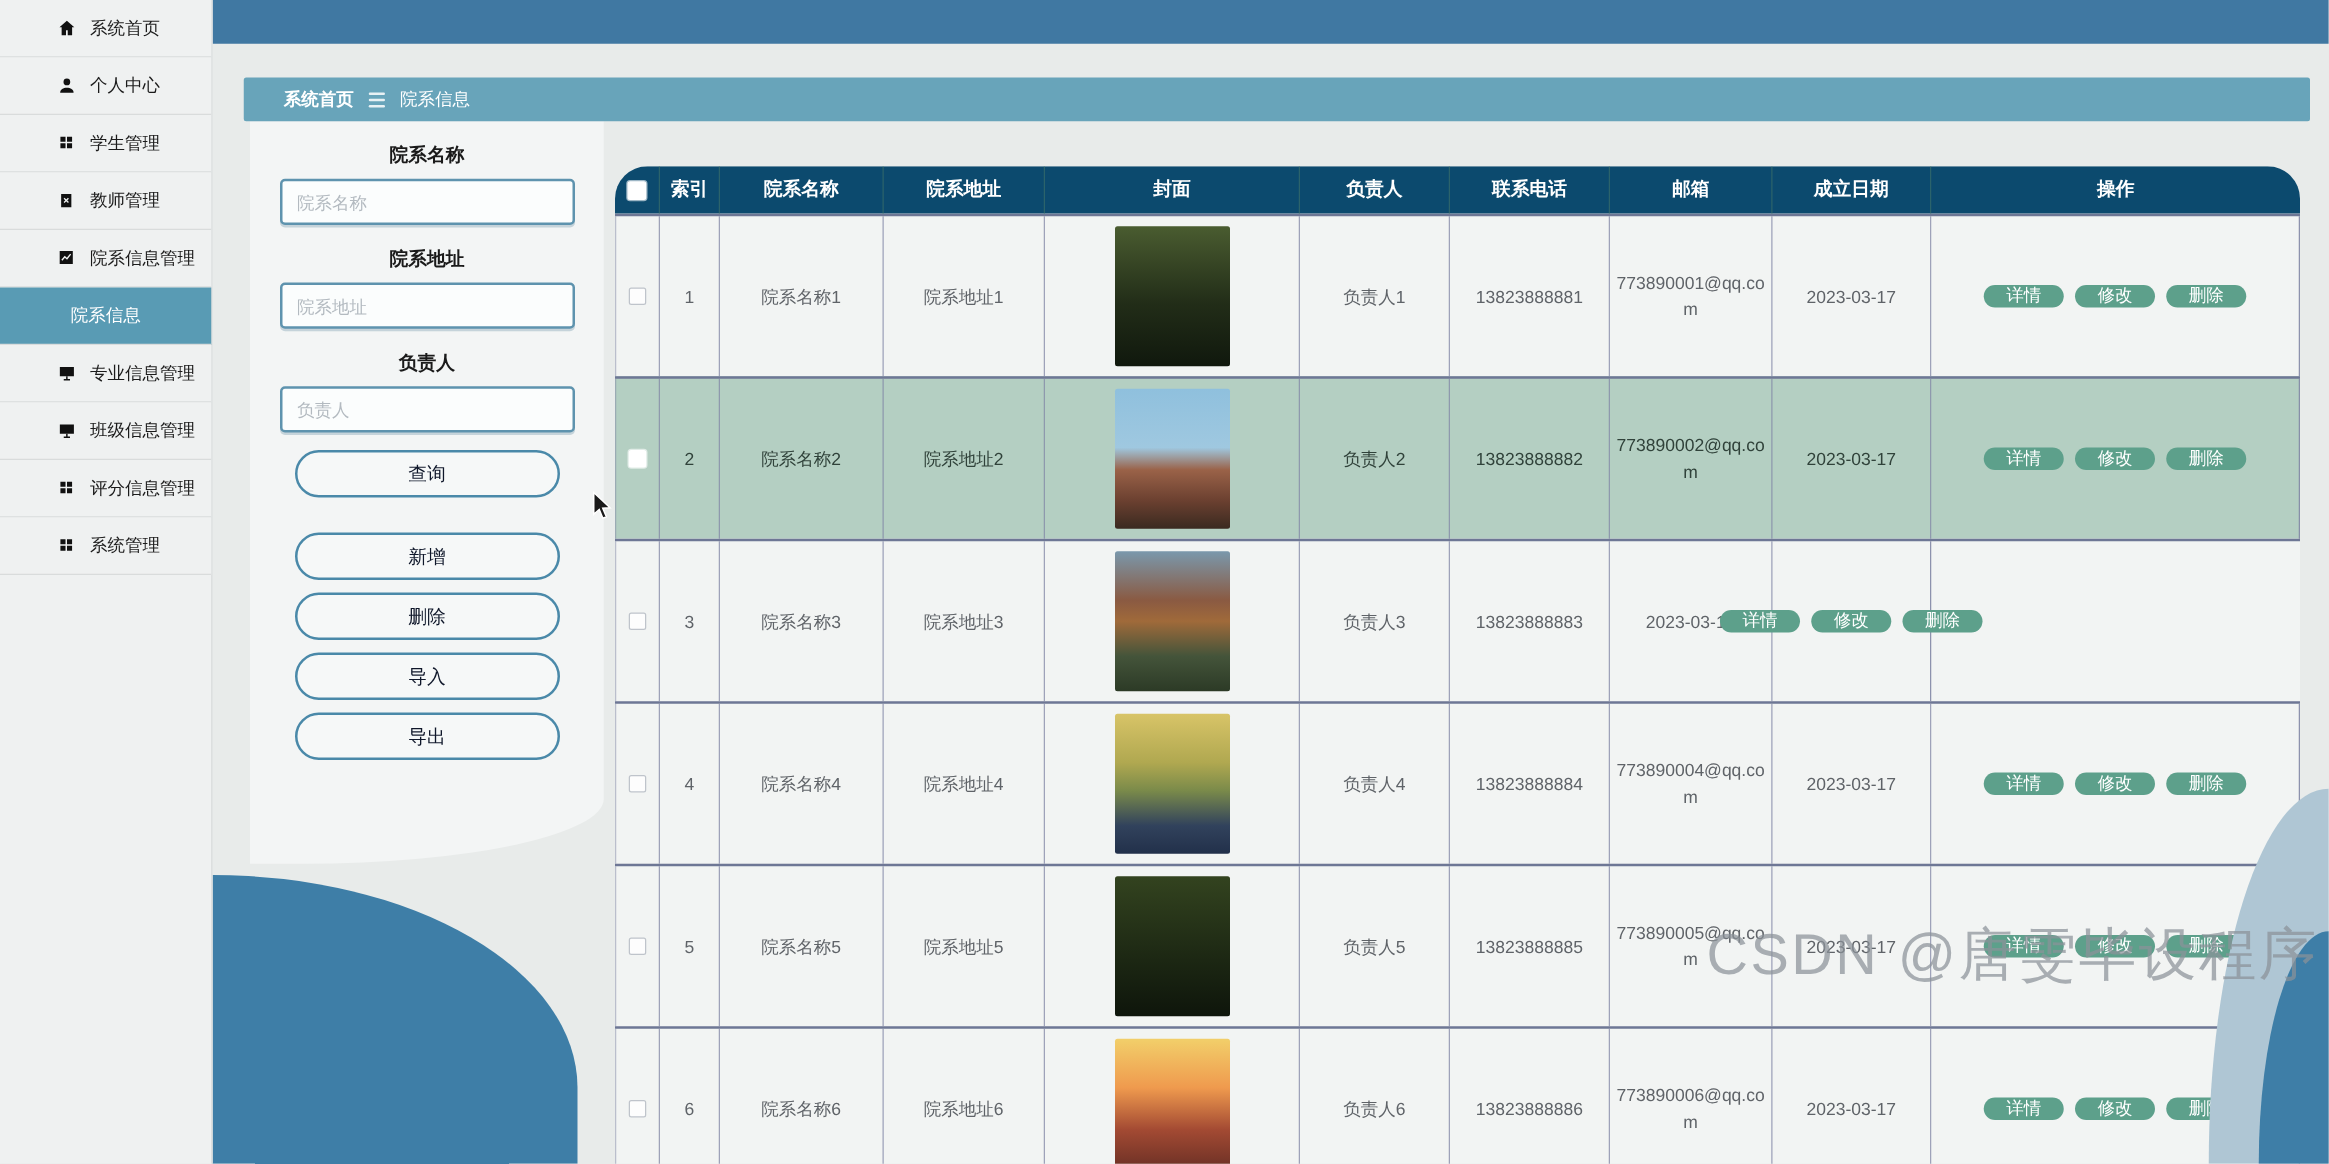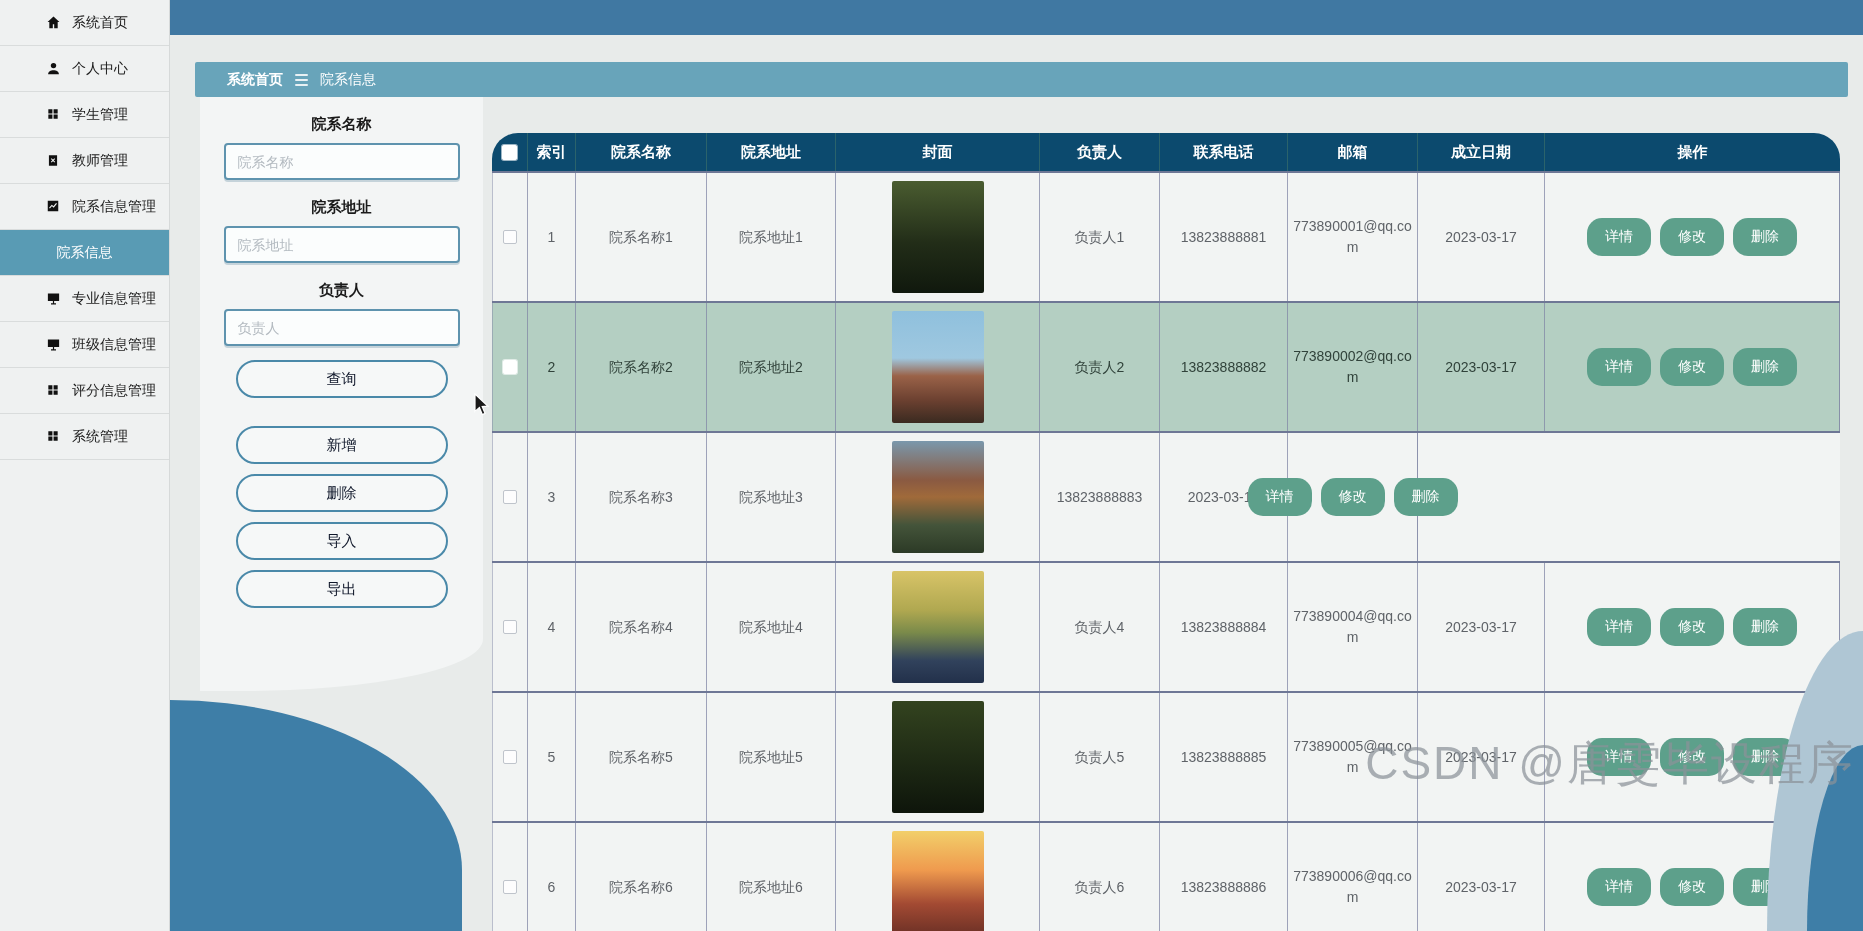--- a/index.html
+++ b/index.html
@@ -79,21 +79,21 @@
   .cb.checked { background:#ffffff; border-color:#ffffff; box-shadow:0 0 0 1px rgba(255,255,255,.6); }
   .t-head .cb { width:15px; height:15px; }
   .cover { width:92px; height:112px; border-radius:2px; cursor:pointer; }
   .cover-1 { background:linear-gradient(180deg,#4a5c30 0%,#222d18 55%,#10180d 100%); }
   .cover-2 { background:linear-gradient(180deg,#8fc0dd 0%,#9fc8e0 42%,#9a6248 58%,#6b4030 80%,#3a2a20 100%); }
   .cover-3 { background:linear-gradient(180deg,#7a98ac 0%,#8a5a42 35%,#a06a3a 50%,#44543a 75%,#2c3a26 100%); }
   .cover-4 { background:linear-gradient(180deg,#d8c468 0%,#b0a850 35%,#7a8a4a 55%,#31425c 80%,#22304a 100%); }
   .cover-5 { background:linear-gradient(180deg,#33431f 0%,#1c2713 60%,#0e150b 100%); }
   .cover-6 { background:linear-gradient(180deg,#f2cf6a 0%,#ef9a4e 35%,#a34a33 65%,#5e2a22 100%); }
   .actions { display:flex; gap:9px; justify-content:center; align-items:center; }
-  .act-btn { min-width:64px; height:38px; padding:0 12px; border:none; border-radius:15px;
+  .act-btn { min-width:64px; height:18px; padding:0 12px; border:none; border-radius:15px;
              background:#5da08b; color:#fff; font-size:14px; cursor:pointer; font-family:inherit; }
 
   
   #watermark { position:absolute; right:8px; top:733px; font-size:46px; letter-spacing:2px;
                color:rgba(138,146,152,.72); z-index:8; white-space:nowrap; pointer-events:none; }
   #cursor { position:absolute; left:474px; top:393px; z-index:9; pointer-events:none; }
 </style>
 </head>
 <body>
 
@@ -278,20 +278,21 @@
       <div class="t-body-row t-row">
         <div class="t-cell">
           <span class="cb"></span>
         </div>
         <div class="t-cell">3</div>
         <div class="t-cell">院系名称3</div>
         <div class="t-cell">院系地址3</div>
         <div class="t-cell">
           <div class="cover cover-3"></div>
         </div>
+        <div class="t-cell">负责人3</div>
         <div class="t-cell">13823888883</div>
         <div class="t-cell">2023-03-17</div>
         <div class="t-cell actions">
           <button class="act-btn">详情</button>
           <button class="act-btn">修改</button>
           <button class="act-btn">删除</button>
         </div>
       </div>
       <div class="t-body-row t-row">
         <div class="t-cell">

